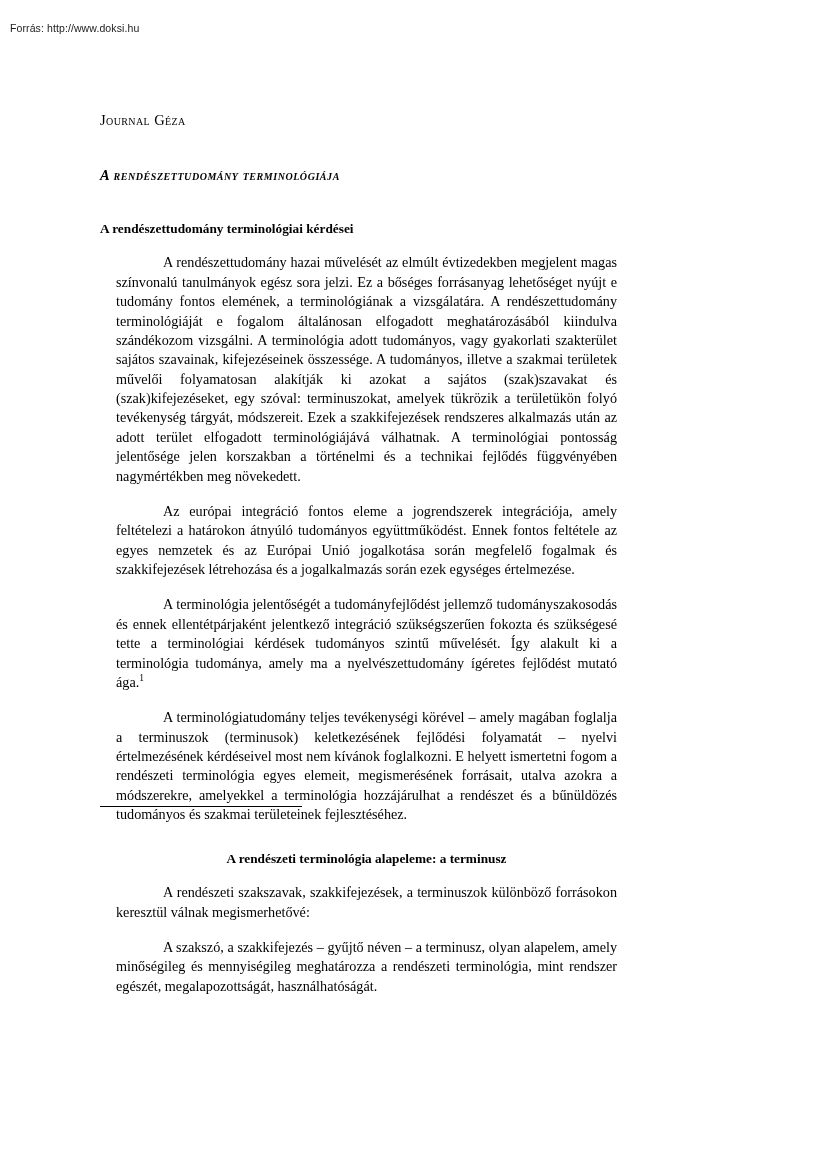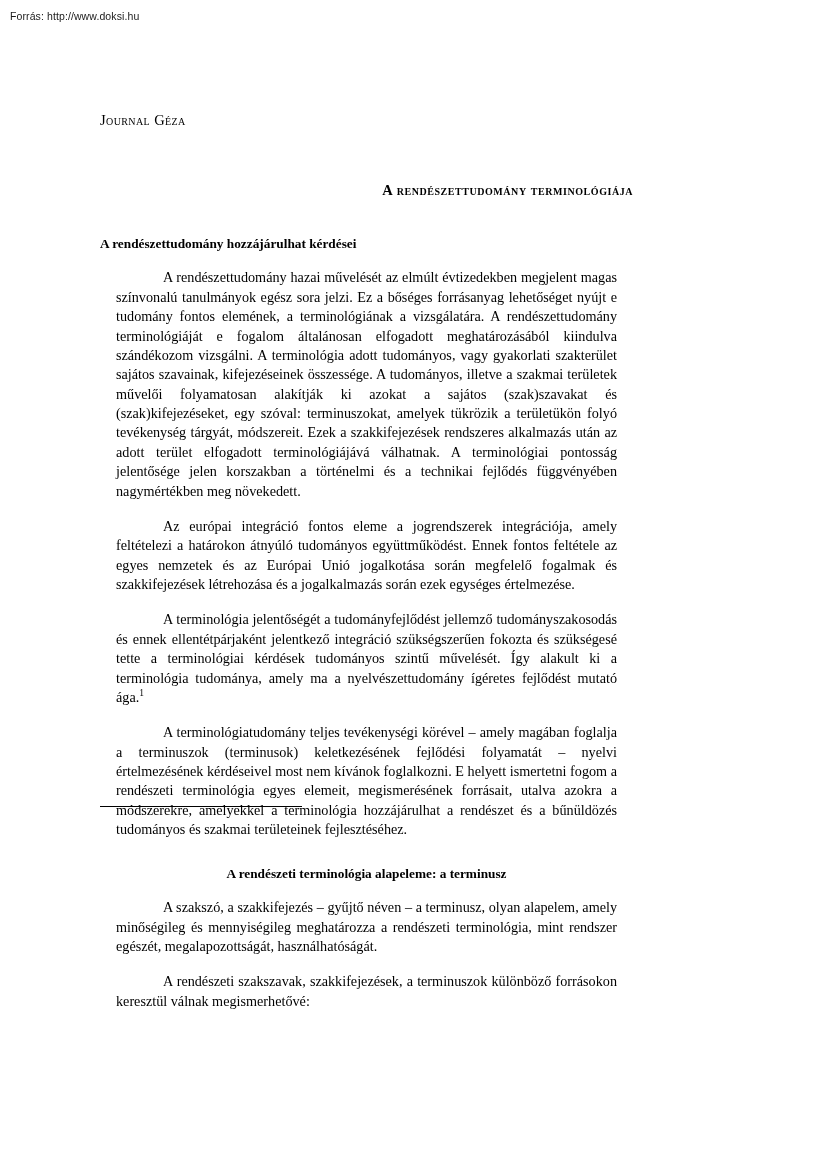--- a/index.html
+++ b/index.html
@@ -12,21 +12,21 @@
     height: 1170px;
     position: relative;
     font-family: "Liberation Serif", serif;
     color: #000000;
     overflow: hidden;
   }
 
   
   .source-header {
     position: absolute;
-    top: 10px;
+    top: 22px;
     left: 10px;
     font-family: "Liberation Sans", sans-serif;
     font-size: 10.5px;
     color: #1a1a1a;
     letter-spacing: 0.1px;
     white-space: nowrap;
   }
 
   
   .page {
@@ -38,27 +38,28 @@
 
   .author {
     margin-top: 112px;
     font-size: 14.5px;
     font-variant: small-caps;
     letter-spacing: 0.4px;
     line-height: 1.2;
   }
 
   .doc-title {
-    margin-top: 53px;
-    text-align: right;
+    margin-top: 38px;
+    text-align: left;
     font-size: 14.5px;
     font-weight: bold;
     font-variant: small-caps;
     letter-spacing: 0.55px;
     line-height: 1.2;
+    font-style: italic;
   }
 
   .section-heading {
     font-size: 13.3px;
     font-weight: bold;
     line-height: 1.25;
   }
   .section-heading.first { margin-top: 36px; }
   .section-heading.second { margin-top: 26px; text-align: center; }
 
@@ -115,34 +116,34 @@
 <body>
 
 <div class="source-header">Forrás: http://www.doksi.hu</div>
 
 <div class="page">
 
   <div class="author">Journal Géza</div>
 
   <div class="doc-title">A rendészettudomány terminológiája</div>
 
-  <div class="section-heading first">A rendészettudomány hozzájárulhat kérdései</div>
+  <div class="section-heading first">A rendészettudomány terminológiai kérdései</div>
 
   <div class="body-block">
     <p>A rendészettudomány hazai művelését az elmúlt évtizedekben megjelent magas színvonalú tanulmányok egész sora jelzi. Ez a bőséges forrásanyag lehetőséget nyújt e tudomány fontos elemének, a terminológiának a vizsgálatára. A rendészettudomány terminológiáját e fogalom általánosan elfogadott meghatározásából kiindulva szándékozom vizsgálni. A terminológia adott tudományos, vagy gyakorlati szakterület sajátos szavainak, kifejezéseinek összessége. A tudományos, illetve a szakmai területek művelői folyamatosan alakítják ki azokat a sajátos (szak)szavakat és (szak)kifejezéseket, egy szóval: terminuszokat, amelyek tükrözik a területükön folyó tevékenység tárgyát, módszereit. Ezek a szakkifejezések rendszeres alkalmazás után az adott terület elfogadott terminológiájává válhatnak. A terminológiai pontosság jelentősége jelen korszakban a történelmi és a technikai fejlődés függvényében nagymértékben meg növekedett.</p>
     <p>Az európai integráció fontos eleme a jogrendszerek integrációja, amely feltételezi a határokon átnyúló tudományos együttműködést. Ennek fontos feltétele az egyes nemzetek és az Európai Unió jogalkotása során megfelelő fogalmak és szakkifejezések létrehozása és a jogalkalmazás során ezek egységes értelmezése.</p>
     <p><span>A terminológia jelentőségét a tudományfejlődést jellemző tudományszakosodás és ennek ellentétpárjaként jelentkező integráció szükségszerűen fokozta és szükségesé tette a terminológiai kérdések tudományos szintű művelését. Így alakult ki a terminológia tudománya, amely ma a nyelvészettudomány ígéretes fejlődést mutató ága.</span><sup class="fn-ref">1</sup></p>
     <p>A terminológiatudomány teljes tevékenységi körével – amely magában foglalja a terminuszok (terminusok) keletkezésének fejlődési folyamatát – nyelvi értelmezésének kérdéseivel most nem kívánok foglalkozni. E helyett ismertetni fogom a rendészeti terminológia egyes elemeit, megismerésének forrásait, utalva azokra a módszerekre, amelyekkel a terminológia hozzájárulhat a rendészet és a bűnüldözés tudományos és szakmai területeinek fejlesztéséhez.</p>
   </div>
 
   <div class="section-heading second">A rendészeti terminológia alapeleme: a terminusz</div>
 
   <div class="body-block tight">
+    <p>A rendészeti szakszavak, szakkifejezések, a terminuszok különböző forrásokon keresztül válnak megismerhetővé:</p>
     <p>A szakszó, a szakkifejezés – gyűjtő néven – a terminusz, olyan alapelem, amely minőségileg és mennyiségileg meghatározza a rendészeti terminológia, mint rendszer egészét, megalapozottságát, használhatóságát.</p>
-    <p>A rendészeti szakszavak, szakkifejezések, a terminuszok különböző forrásokon keresztül válnak megismerhetővé:</p>
   </div>
 
 </div>
 
 <div class="footnote-area">
   <div class="footnote-rule"></div>
   <div class="footnote-text">
   </div>
 </div>
 

